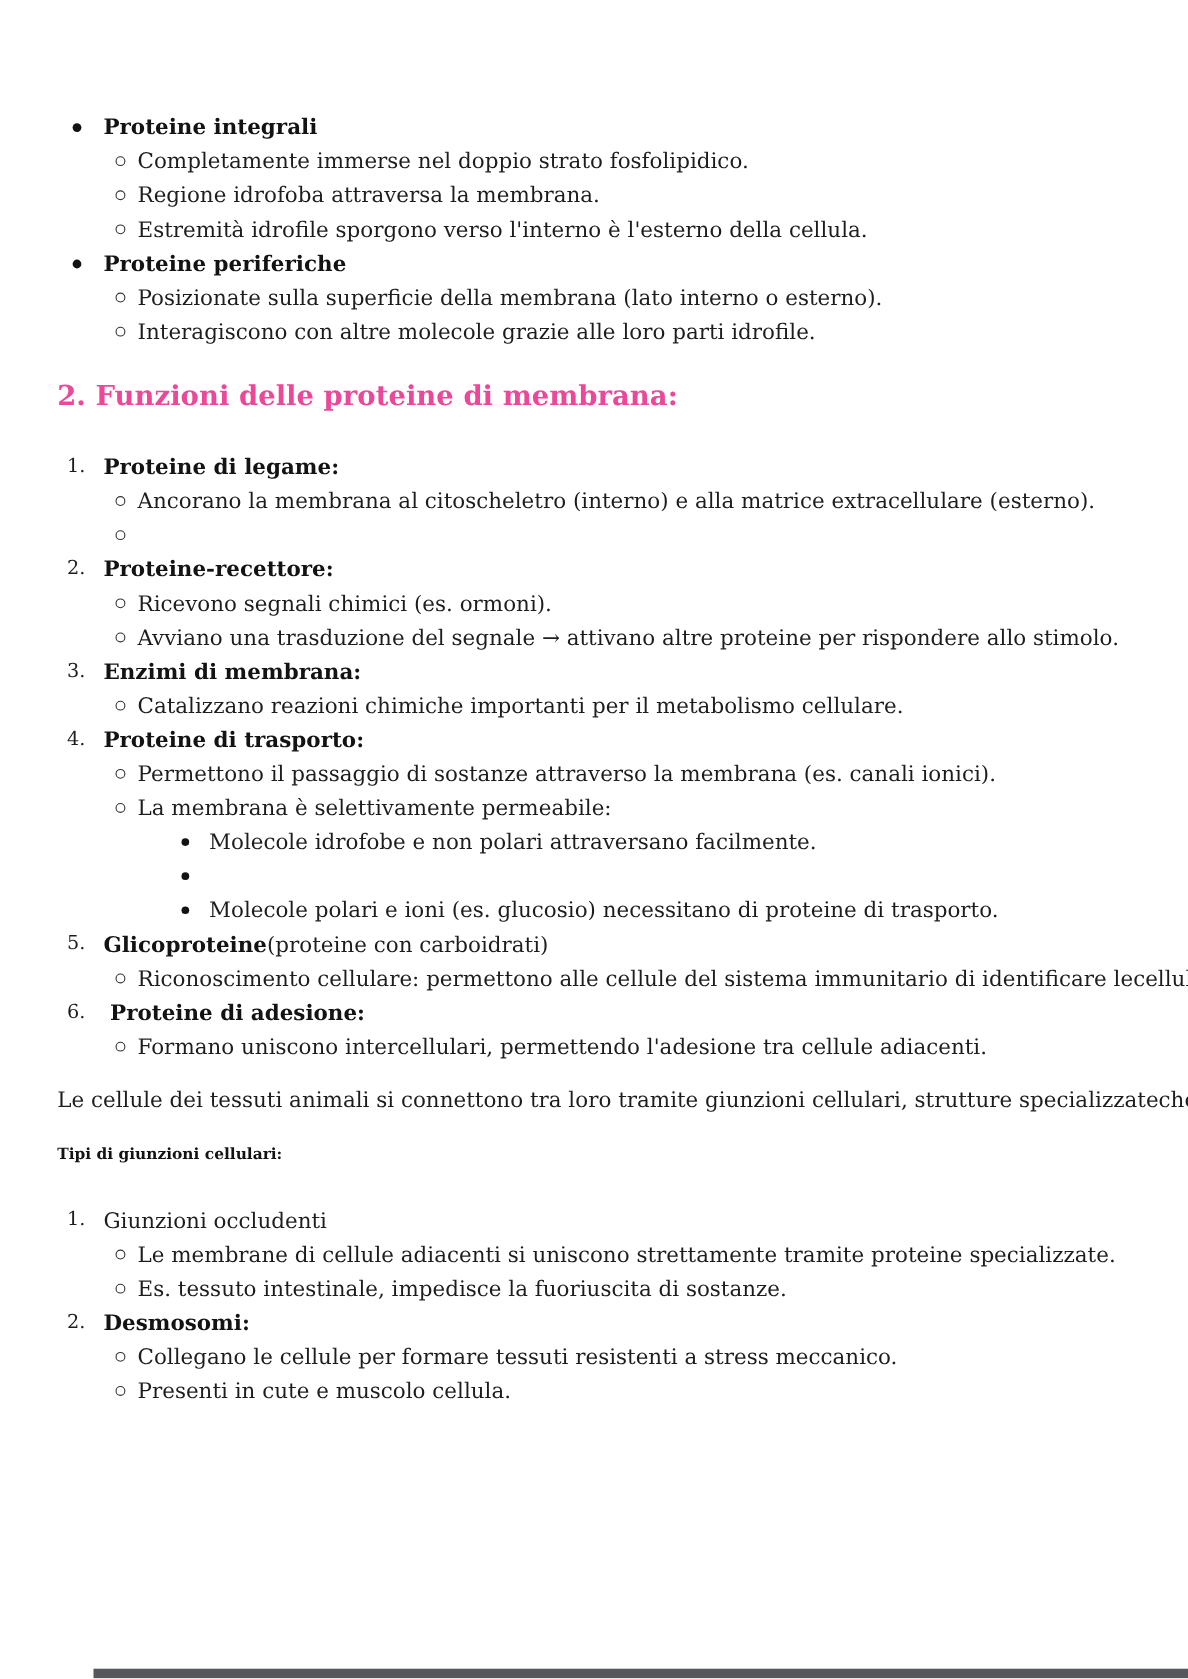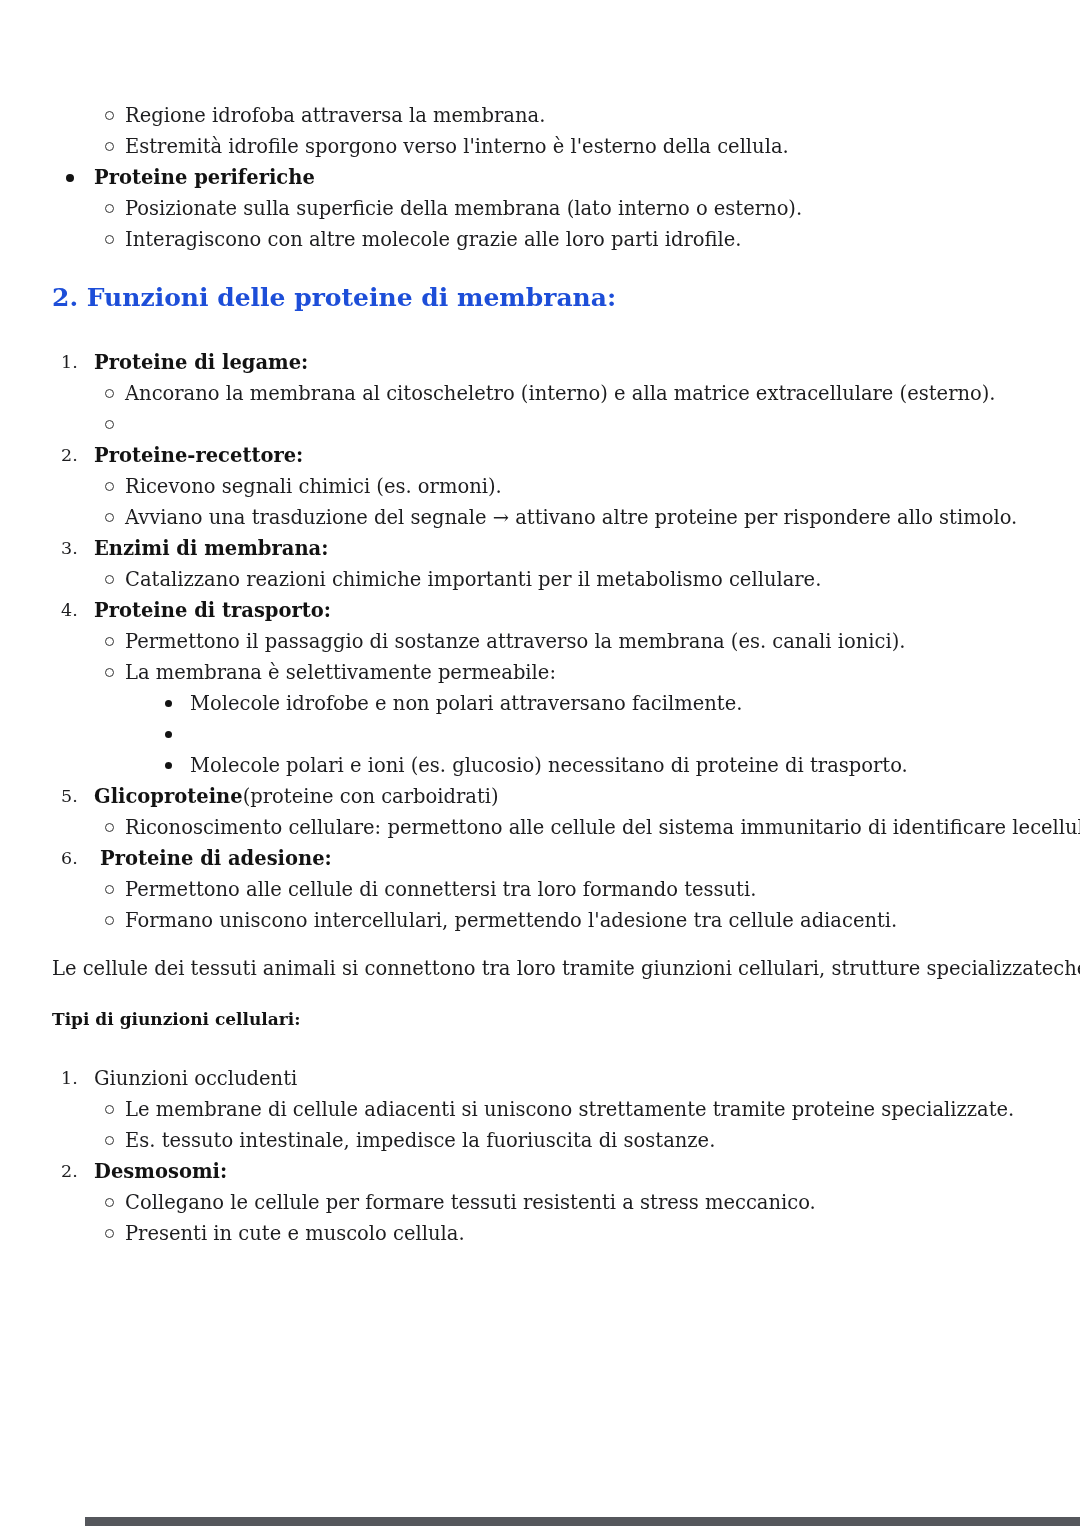--- a/index.html
+++ b/index.html
@@ -18,36 +18,48 @@
   .bold{font-weight:bold;color:#131313;}
   .mk{flex:none;height:31px;display:flex;align-items:center;}
   .mk1{margin-left:66px;width:28px;}
   .mk2{margin-left:105px;width:20px;}
   .mk3{margin-left:165px;width:25px;}
   .dot{width:8px;height:8px;border-radius:50%;background:#131313;}
   .ring{width:9px;height:9px;border-radius:50%;border:1.5px solid #333;box-sizing:border-box;}
   .dot3{width:7px;height:7px;border-radius:50%;background:#131313;}
   .num{flex:none;margin-left:61px;width:33px;line-height:31px;font-size:17.5px;color:#1d1d1f;}
   .num-wide{width:39px;}
-  .h-sec{font-size:25px;font-weight:bold;color:#1d4ed8;line-height:34px;white-space:nowrap;}
+  .h-sec{font-size:25px;font-weight:bold;color:#ec4899;line-height:34px;white-space:nowrap;}
   #h2{margin:26px 0 32px 52px;}
   #h3{margin:16px 0 0 52px;}
   .para{margin:14px 0 0 52px;display:flex;}
   .pline{line-height:38px;font-size:19.5px;white-space:nowrap;}
-  .subhead{margin:16px 0 28px 52px;font-size:17px;font-weight:bold;color:#131313;line-height:31px;white-space:nowrap;}
+  .subhead{margin:16px 0 28px 52px;font-size:14px;font-weight:bold;color:#131313;line-height:31px;white-space:nowrap;}
   .tcol{display:flex;flex-direction:row;}
   .tcol .txt{display:block;}
   .bottom-bar{position:absolute;left:85px;right:0;top:1517px;height:9px;background:#55575c;}
 </style>
 </head>
 <body>
 
 <div id="page">
 
   <div class="row">
+    <span class="mk mk1">
+        <span class="dot"></span>
+      </span>
+    <span class="txt bold">Proteine integrali</span>
+  </div>
+  <div class="row">
+    <span class="mk mk2">
+        <span class="ring"></span>
+      </span>
+    <span class="txt">Completamente immerse nel doppio strato fosfolipidico.</span>
+  </div>
+  <div class="row">
     <span class="mk mk2">
         <span class="ring"></span>
       </span>
     <span class="txt">Regione idrofoba attraversa la membrana.</span>
   </div>
   <div class="row">
     <span class="mk mk2">
         <span class="ring"></span>
       </span>
     <span class="txt">Estremità idrofile sporgono verso l'interno è l'esterno della cellula.</span>
@@ -168,26 +180,20 @@
   </div>
 
   <div class="row">
     <span class="num num-wide">6.</span>
     <span class="txt bold">Proteine di adesione:</span>
   </div>
   <div class="row">
     <span class="mk mk2">
         <span class="ring"></span>
       </span>
-    <span class="txt">Permettono alle cellule di connettersi tra loro formando tessuti.</span>
-  </div>
-  <div class="row">
-    <span class="mk mk2">
-        <span class="ring"></span>
-      </span>
     <span class="txt">Formano uniscono intercellulari, permettendo l'adesione tra cellule adiacenti.</span>
   </div>
 
 
   <div class="para">
     <span class="pline">Le cellule dei tessuti animali si connettono tra loro tramite giunzioni cellulari, strutture specializzate</span>
     <span class="pline">che permettono adesione e comunicazione.</span>
   </div>
 
   <div class="subhead">Tipi di giunzioni cellulari:</div>

